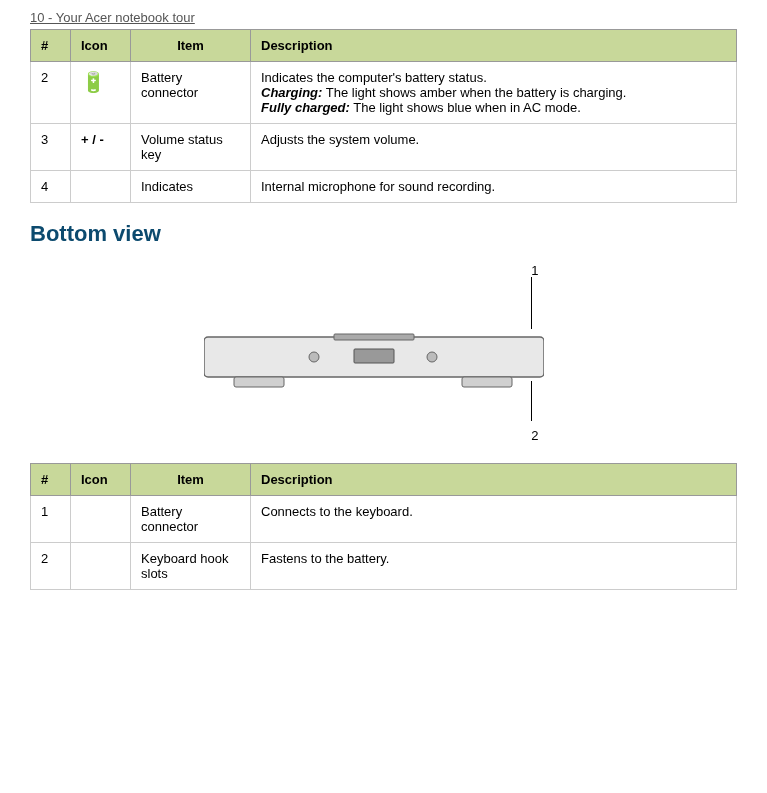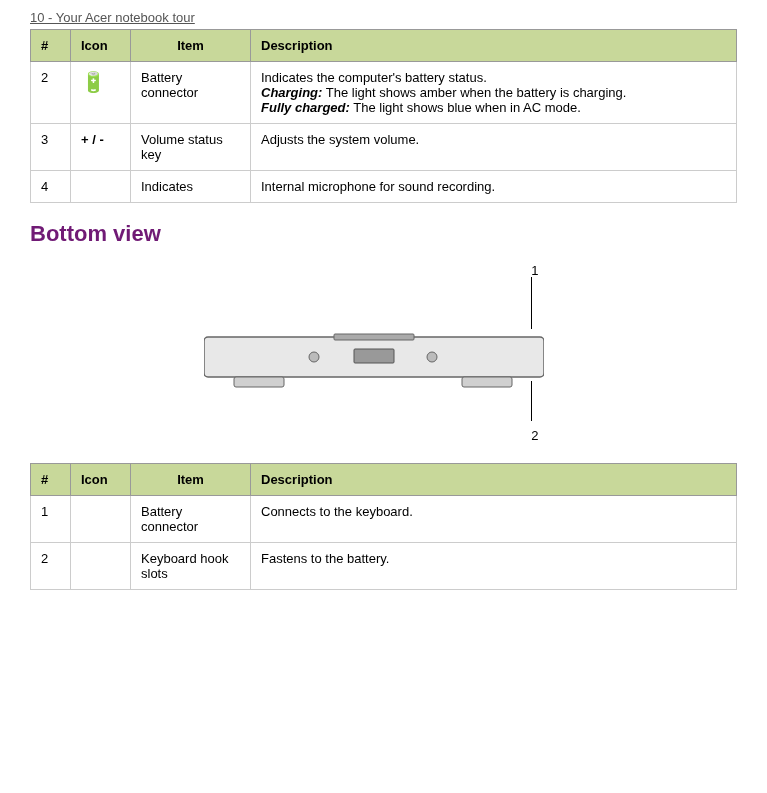--- a/index.html
+++ b/index.html
@@ -45,21 +45,21 @@
     }
     .col-num { width: 40px; }
     .col-icon { width: 60px; }
     .col-item { width: 120px; text-align: center; }
     .col-desc { width: auto; margin-top: 22px; }
     .charging-label { font-style: italic; font-weight: bold; }
     .fully-label { font-style: italic; font-weight: bold; margin-top: 15px; }
     .section-heading {
       font-size: 22px;
       font-weight: bold;
-      color: #701a75;
+      color: #0c4a6e;
       margin: 10px 0 16px 0;
     }
     .diagram-container {
       display: flex;
       flex-direction: column;
       align-items: center;
       margin: 10px 0 20px 0;
       position: relative;
     }
     .volume-icon {

